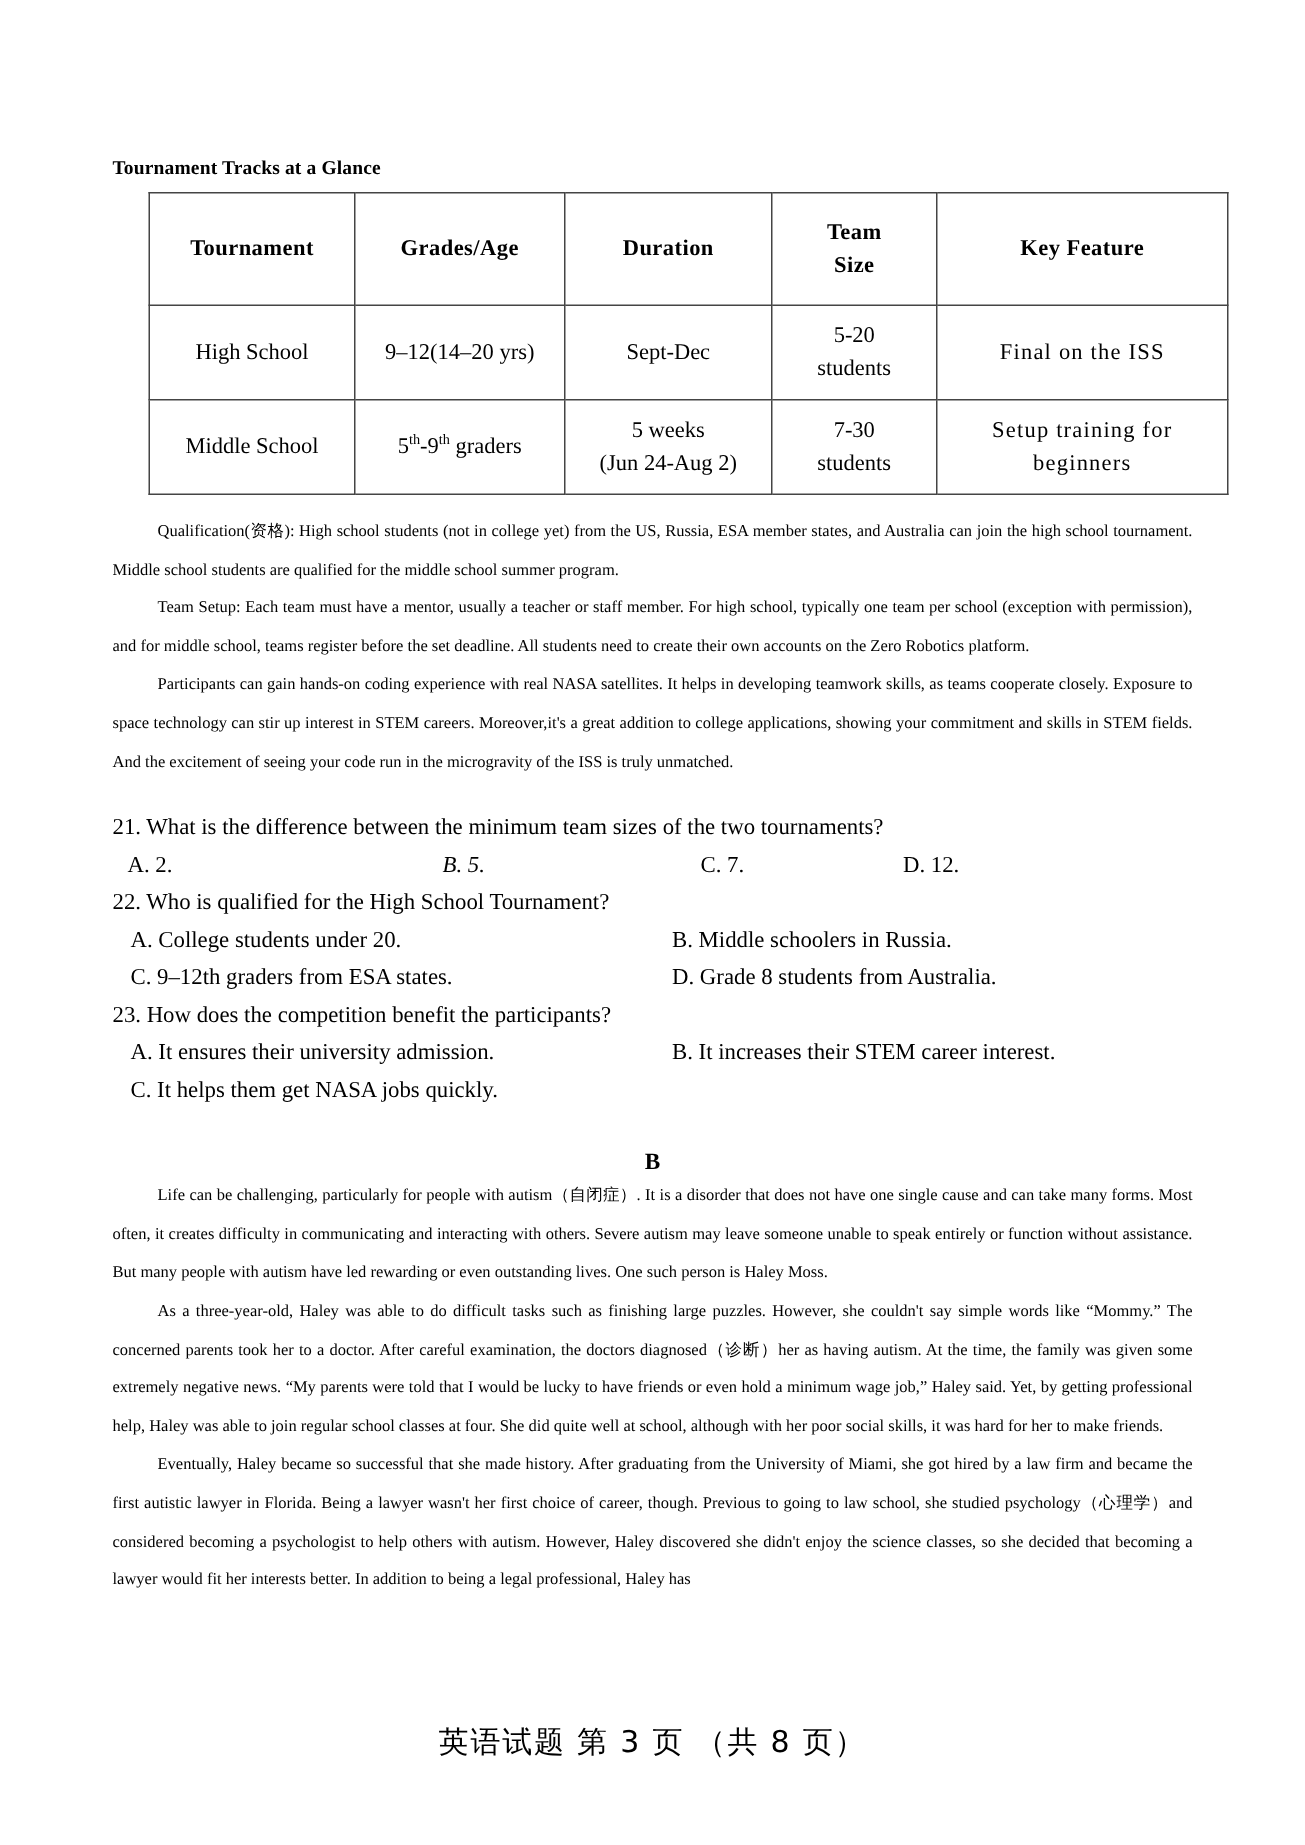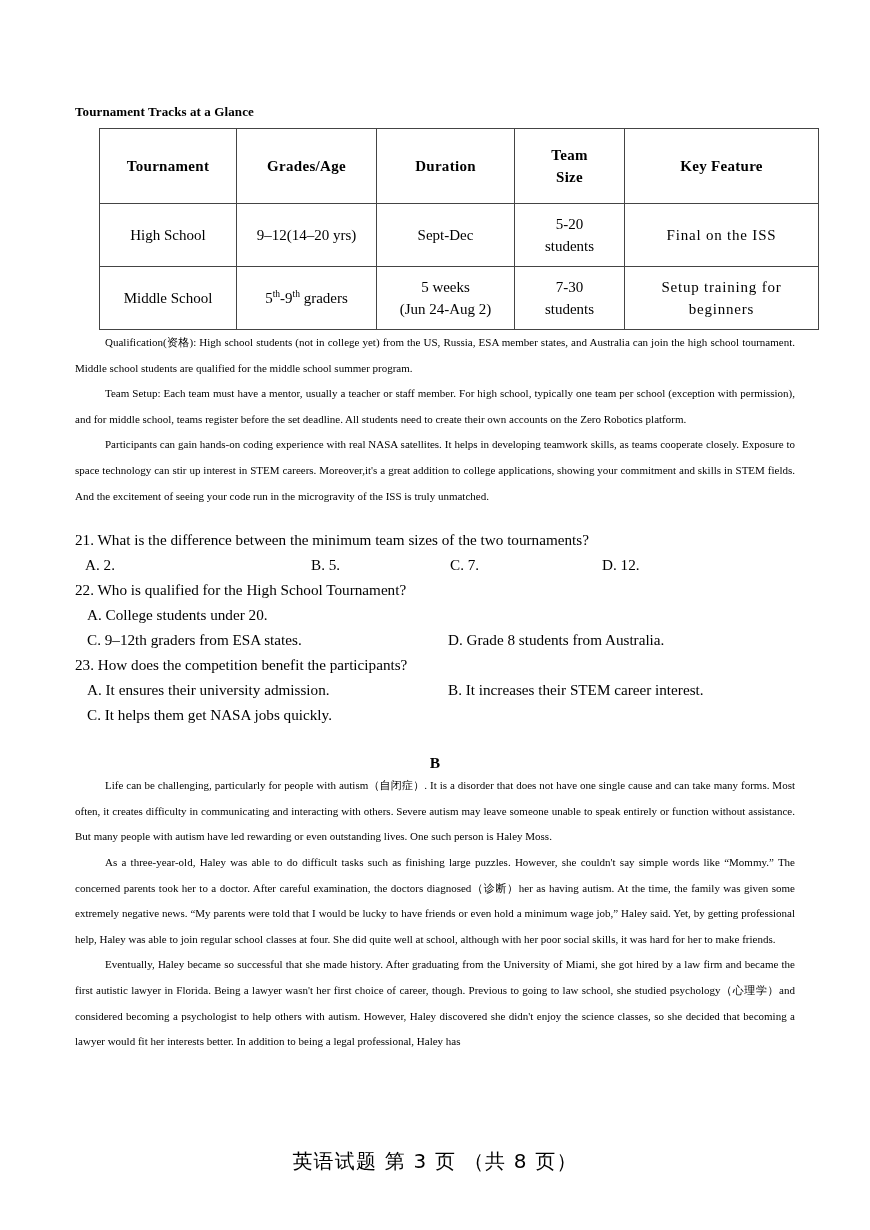--- a/index.html
+++ b/index.html
@@ -42,21 +42,21 @@
     font-weight: bold;
     font-size: 15.5px;
     line-height: 20px;
     margin: 0;
   }
 
   
   table.tracks {
     border-collapse: collapse;
     width: 674px;
-    margin: 0 0 0 24px;
+    margin: 0 0 12px 24px;
     table-layout: fixed;
     font-size: 15px;
     padding-left: 12px;
   }
   table.tracks td, table.tracks th {
     border: 1px solid #444;
     text-align: center;
     vertical-align: middle;
     padding: 4px 4px;
     line-height: 22px;
@@ -99,22 +99,22 @@
     position: relative;
     height: 25px;
     font-size: 15.2px;
     line-height: 25px;
   }
   .opt {
     position: absolute;
     white-space: nowrap;
   }
   .opt.a { left: 10px; }
-  .opt.b4 { left: 236px; }
-  .opt.c4 { left: 375px; }
+  .opt.b4 { left: 220px; font-style: italic; }
+  .opt.c4 { left: 392px; }
   .opt.d4 { left: 527px; }
   .opt.a2 { left: 12px; }
   .opt.b2 { left: 373px; }
   .gap-18 { height: 18px; }
   .gap-26 { height: 26px; }
 
   
   .footer {
     position: absolute;
     left: 0;
@@ -191,20 +191,21 @@
         <span class="opt b4">B. 5.</span>
         <span class="opt c4">C. 7.</span>
         <span class="opt d4">D. 12.</span>
       </div>
     </div>
 
     <div class="q-block">
       <p class="q-stem">22. Who is qualified for the High School Tournament?</p>
       <div class="opt-row">
         <span class="opt a2">A. College students under 20.</span>
+        <span class="opt b2">B. Middle schoolers in Russia.</span>
       </div>
       <div class="opt-row">
         <span class="opt a2">C. 9–12th graders from ESA states.</span>
         <span class="opt b2">D. Grade 8 students from Australia.</span>
       </div>
     </div>
 
     <div class="q-block">
       <p class="q-stem">23. How does the competition benefit the participants?</p>
       <div class="opt-row">

